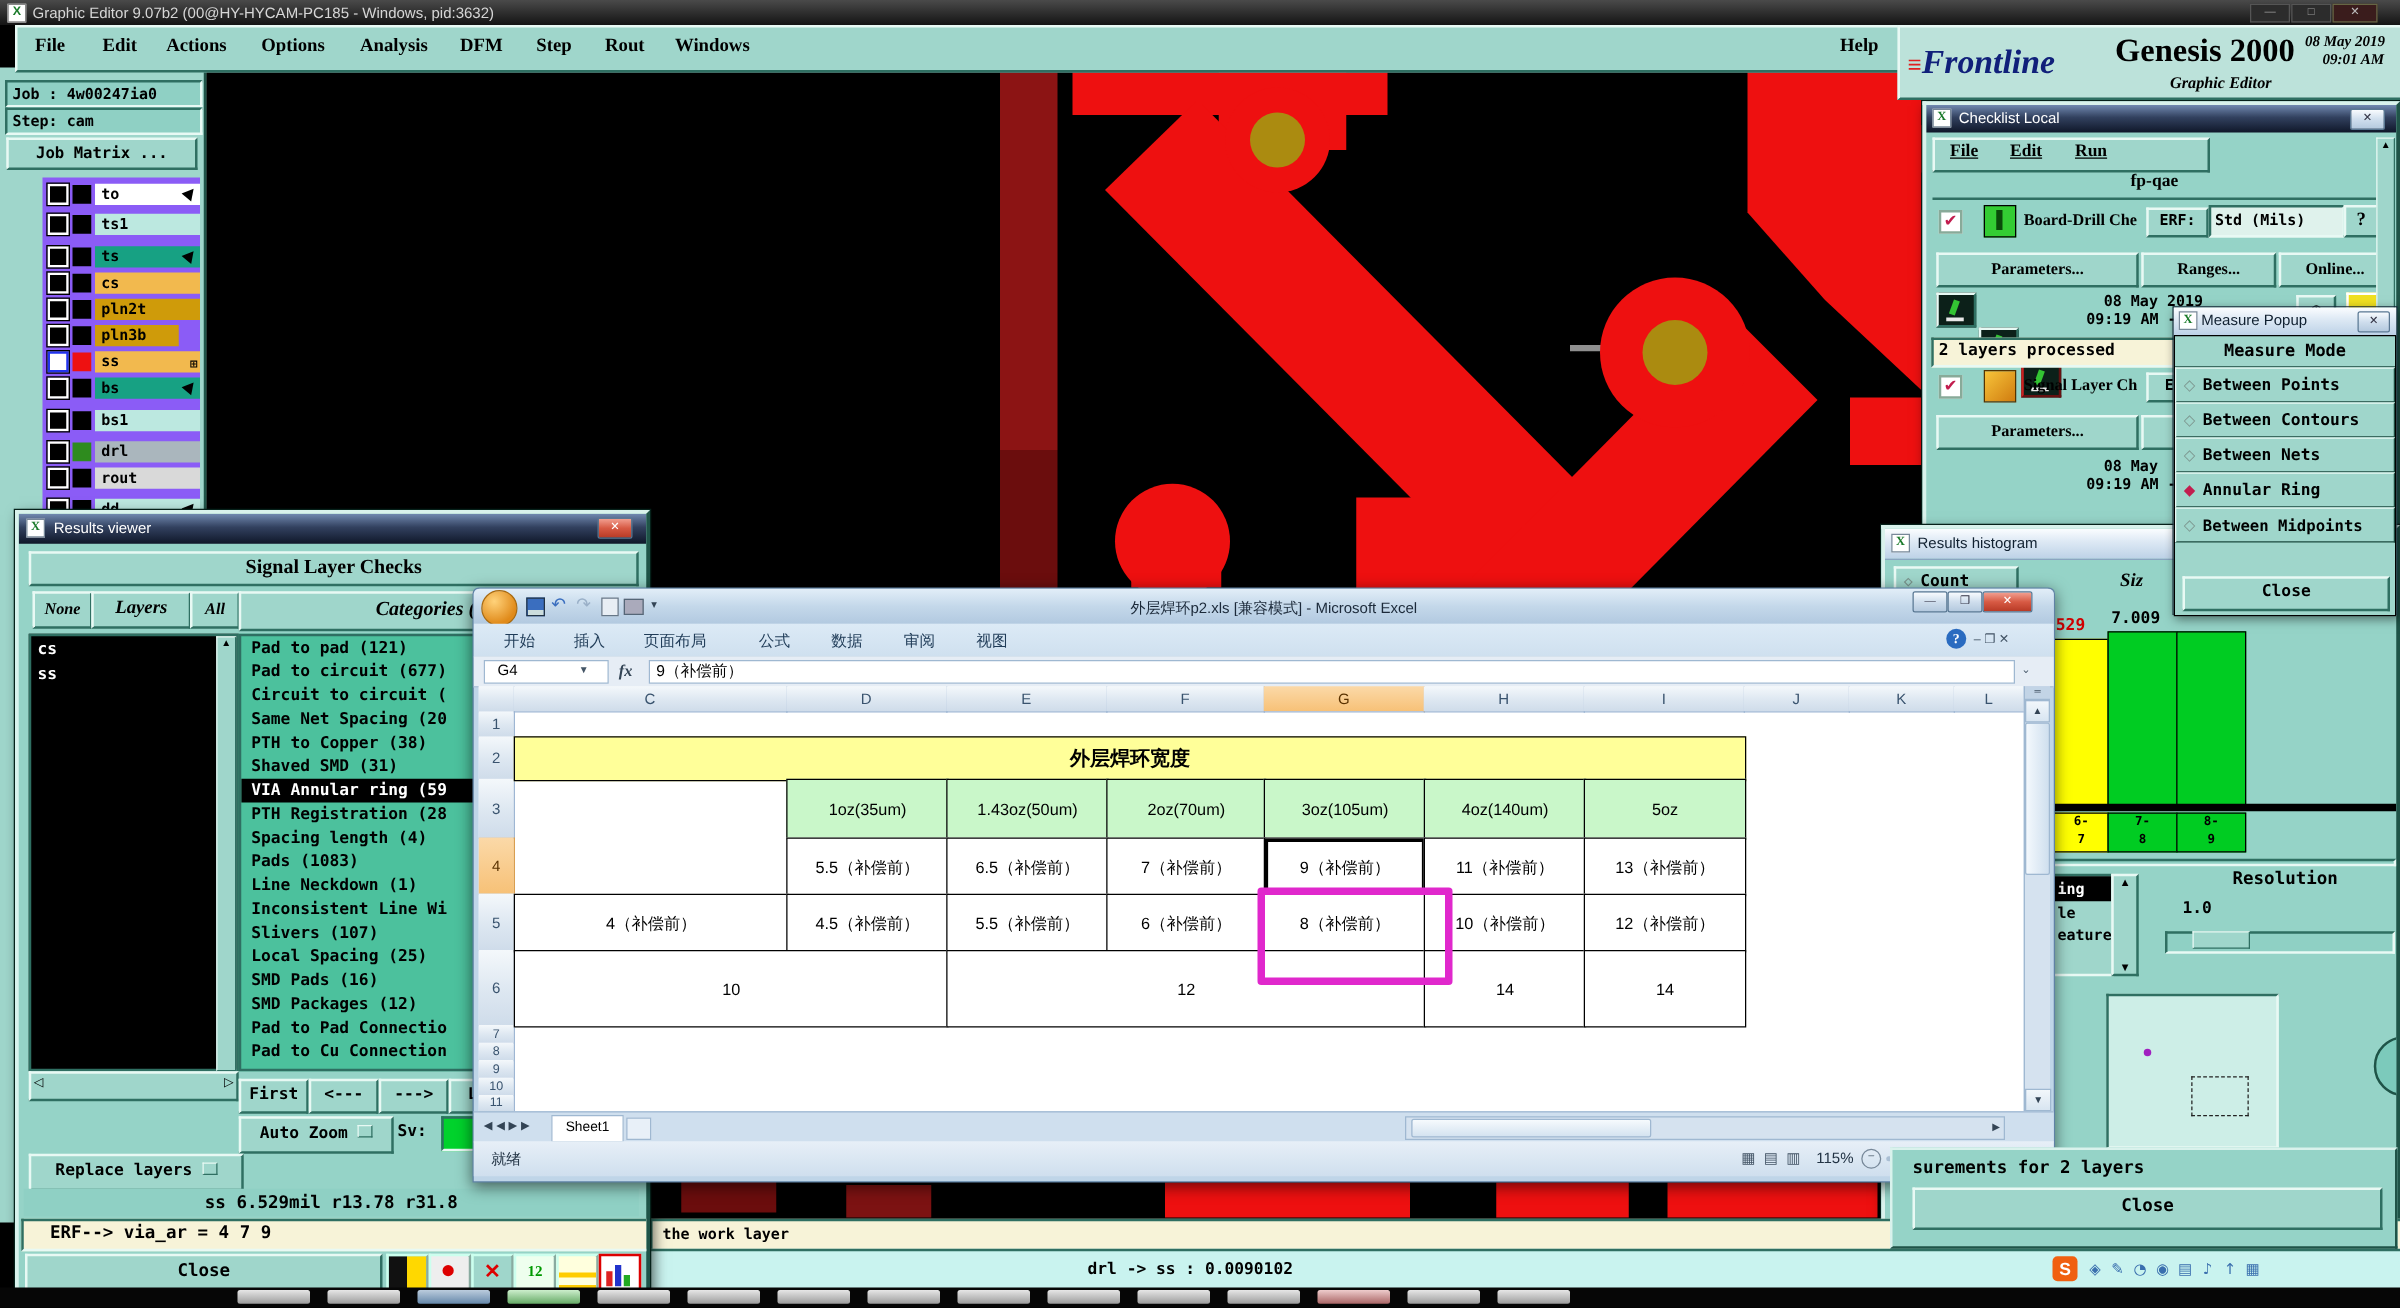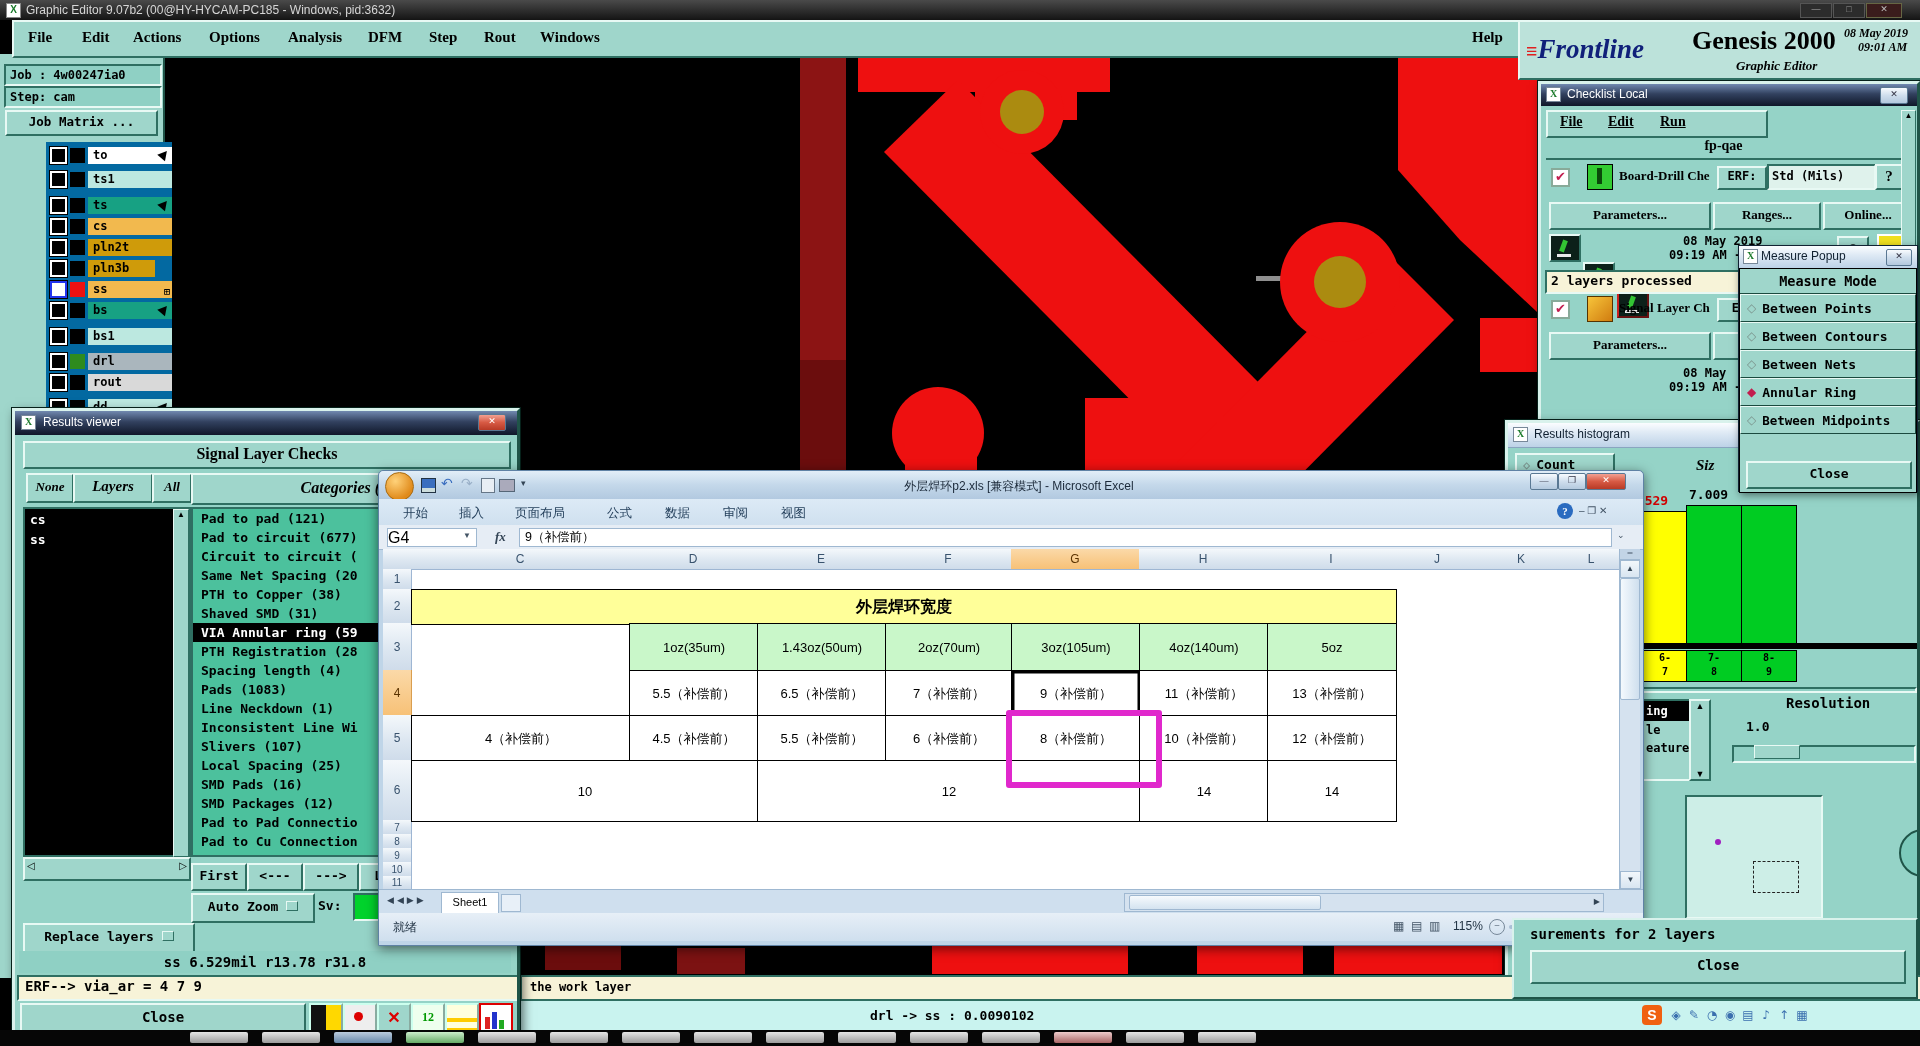--- a/index.html
+++ b/index.html
@@ -90,21 +90,21 @@
   <span class="a s" style="left:172px;top:4px;font-size:26px;color:#000">Genesis 2000</span>
   <span class="a s" style="left:216px;top:36px;font-style:italic;font-size:13px">Graphic Editor</span>
   <span class="a s" style="left:324px;top:4px;font-style:italic;font-size:12px">08 May 2019</span>
   <span class="a s" style="left:338px;top:18px;font-style:italic;font-size:12px">09:01 AM</span>
 </div>
 
 <div class="a" style="left:0;top:54px;width:163px;height:924px;background:#9fd6cb;border-right:2px solid #1f5448;z-index:8">
   <div class="a k m" style="left:4px;top:10px;width:150px;height:18px;font-size:12px;line-height:18px;padding-left:4px"><span>Job : 4w00247ia0</span></div>
   <div class="a k m" style="left:4px;top:32px;width:150px;height:18px;font-size:12px;line-height:18px;padding-left:4px"><span>Step: cam</span></div>
   <div class="a r m c" style="left:5px;top:56px;width:149px;height:22px;font-size:12.5px;line-height:20px"><span>Job Matrix ...</span></div>
-  <div class="a" style="left:46px;top:88px;width:126px;height:400px;background:#0369a1">
+  <div class="a" style="left:34px;top:88px;width:126px;height:400px;background:#8b5cf6">
     <div class="lrow a" style="left:0;top:4px;width:126px">
         <span class="lcb"></span>
         <span class="lsw"></span>
         <span class="lnm m" style="background:#fff"><span>to</span><i class="arw"></i></span>
       </div>
     <div class="lrow a" style="left:0;top:28px;width:126px">
         <span class="lcb"></span>
         <span class="lsw"></span>
         <span class="lnm m" style="background:#bce8e0"><span>ts1</span></span>
       </div>
@@ -346,21 +346,21 @@
     </div>
   <div class="a r m c" style="left:176px;top:452px;width:52px;height:24px;font-size:13px;line-height:21px"><span>First</span></div>
   <div class="a r m c" style="left:232px;top:452px;width:52px;height:24px;font-size:13px;line-height:21px"><span>&lt;---</span></div>
   <div class="a r m c" style="left:288px;top:452px;width:52px;height:24px;font-size:13px;line-height:21px"><span>---&gt;</span></div>
   <div class="a r m c" style="left:344px;top:452px;width:50px;height:24px;font-size:13px;line-height:21px"><span>Las</span></div>
   <div class="a r m c" style="left:176px;top:482px;width:120px;height:26px;font-size:13px;line-height:23px"><span>Auto Zoom</span> <span style="display:inline-block;width:10px;height:8px;background:#9fd6cb;border:1px solid;border-color:#e8f9f4 #2f6f62 #2f6f62 #e8f9f4"></span></div>
   <div class="a m" style="left:303px;top:487px;font-size:13px">Sv:</div>
   <div class="a" style="left:338px;top:482px;width:58px;height:24px;background:#00d22c;border:2px solid;border-color:#2f6f62 #e8f9f4 #e8f9f4 #2f6f62"></div>
   <div class="a r m c" style="left:8px;top:512px;width:168px;height:26px;font-size:13px;line-height:23px"><span>Replace layers</span> <span style="display:inline-block;width:10px;height:8px;background:#9fd6cb;border:1px solid;border-color:#e8f9f4 #2f6f62 #2f6f62 #e8f9f4"></span></div>
   <div class="a m c" style="left:4px;top:540px;width:492px;height:22px;font-size:14px;line-height:22px;background:#8fd0c4">ss 6.529mil  r13.78  r31.8</div>
-  <div class="a cream m" style="left:2px;top:564px;width:494px;height:22px;font-size:14px;line-height:19px;padding-left:6px"><span>ERF--&gt; via_ar = 4 7 9</span></div>
+  <div class="a cream m" style="left:2px;top:564px;width:494px;height:22px;font-size:14px;line-height:19px;padding-left:21px"><span>ERF--&gt; via_ar = 4 7 9</span></div>
   <div class="a r m c" style="left:5px;top:592px;width:282px;height:28px;font-size:14px;line-height:25px"><span>Close</span></div>
   <div class="a" style="left:294px;top:592px;width:30px;height:27px;border:2px outset #cfe;background:linear-gradient(90deg,#111 50%,#ffd800 50%)"></div>
   <div class="a" style="left:328px;top:592px;width:30px;height:27px;border:2px outset #cfe;background:#eee">
       <i class="a" style="left:9px;top:7px;width:9px;height:9px;border-radius:50%;background:#d00"></i>
     </div>
   <div class="a c" style="left:362px;top:592px;width:30px;height:27px;border:2px outset #cfe;background:#9fd6cb;color:#d00;font-weight:bold;font-size:16px;line-height:25px">✕</div>
   <div class="a c" style="left:396px;top:592px;width:30px;height:27px;border:2px outset #cfe;background:#efe;color:#090;font-size:12px;font-weight:bold;line-height:25px">12</div>
   <div class="a" style="left:430px;top:592px;width:30px;height:27px;border:2px outset #cfe;background:#ffd;box-shadow:inset 0 -4px 0 #fc0,inset 0 -10px 0 #ffd,inset 0 -14px 0 #fc0"></div>
   <div class="a" style="left:464px;top:592px;width:30px;height:27px;border:2px solid #d00;background:#fff">
       <i class="a" style="left:4px;bottom:3px;width:5px;height:12px;background:#d22"></i>
@@ -388,21 +388,21 @@
     <span class="a ui" style="left:80px;top:6px;font-size:12.5px;color:#1f3b57">插入</span>
     <span class="a ui" style="left:136px;top:6px;font-size:12.5px;color:#1f3b57">页面布局</span>
     <span class="a ui" style="left:228px;top:6px;font-size:12.5px;color:#1f3b57">公式</span>
     <span class="a ui" style="left:286px;top:6px;font-size:12.5px;color:#1f3b57">数据</span>
     <span class="a ui" style="left:344px;top:6px;font-size:12.5px;color:#1f3b57">审阅</span>
     <span class="a ui" style="left:402px;top:6px;font-size:12.5px;color:#1f3b57">视图</span>
     <span class="a c" style="left:1178px;top:4px;width:16px;height:16px;border-radius:50%;background:#2a6bc0;color:#fff;font-size:11px;line-height:16px;font-weight:bold">?</span>
     <span class="a ui" style="left:1200px;top:6px;font-size:10px;color:#456">‒ ❐ ✕</span>
   </div>
   <div class="a" style="left:0;top:54px;width:100%;height:24px;background:#e6edf5;border-bottom:1px solid #9fb8d1">
-    <span class="a ui" style="left:8px;top:3px;width:88px;height:17px;background:#fff;border:1px solid #9fb8d1;font-size:16px;padding-left:0"><span>G4</span></span>
+    <span class="a ui" style="left:8px;top:3px;width:88px;height:17px;background:#fff;border:1px solid #9fb8d1;font-size:12px;padding-left:10px"><span>G4</span></span>
     <span class="a" style="left:84px;top:6px;font-size:8px;color:#456">▼</span>
     <span class="a s" style="left:116px;top:4px;font-style:italic;font-size:13px;color:#345">fx</span>
     <span class="a ui" style="left:140px;top:3px;width:1086px;height:17px;background:#fff;border:1px solid #9fb8d1;font-size:12.5px;padding-left:5px"><span>9（补偿前）</span></span>
     <span class="a" style="left:1238px;top:5px;font-size:9px;color:#456">⌄</span>
   </div>
   <div class="a" style="left:4px;top:78px;width:1236px;height:340px;background:#fff"></div>
   <div class="colh" style="left:4px;top:78px;width:28px;height:20px"></div>
   <div class="colh" style="left:32px;top:78px;width:218px;height:20px">
       <span>C</span>
     </div>

